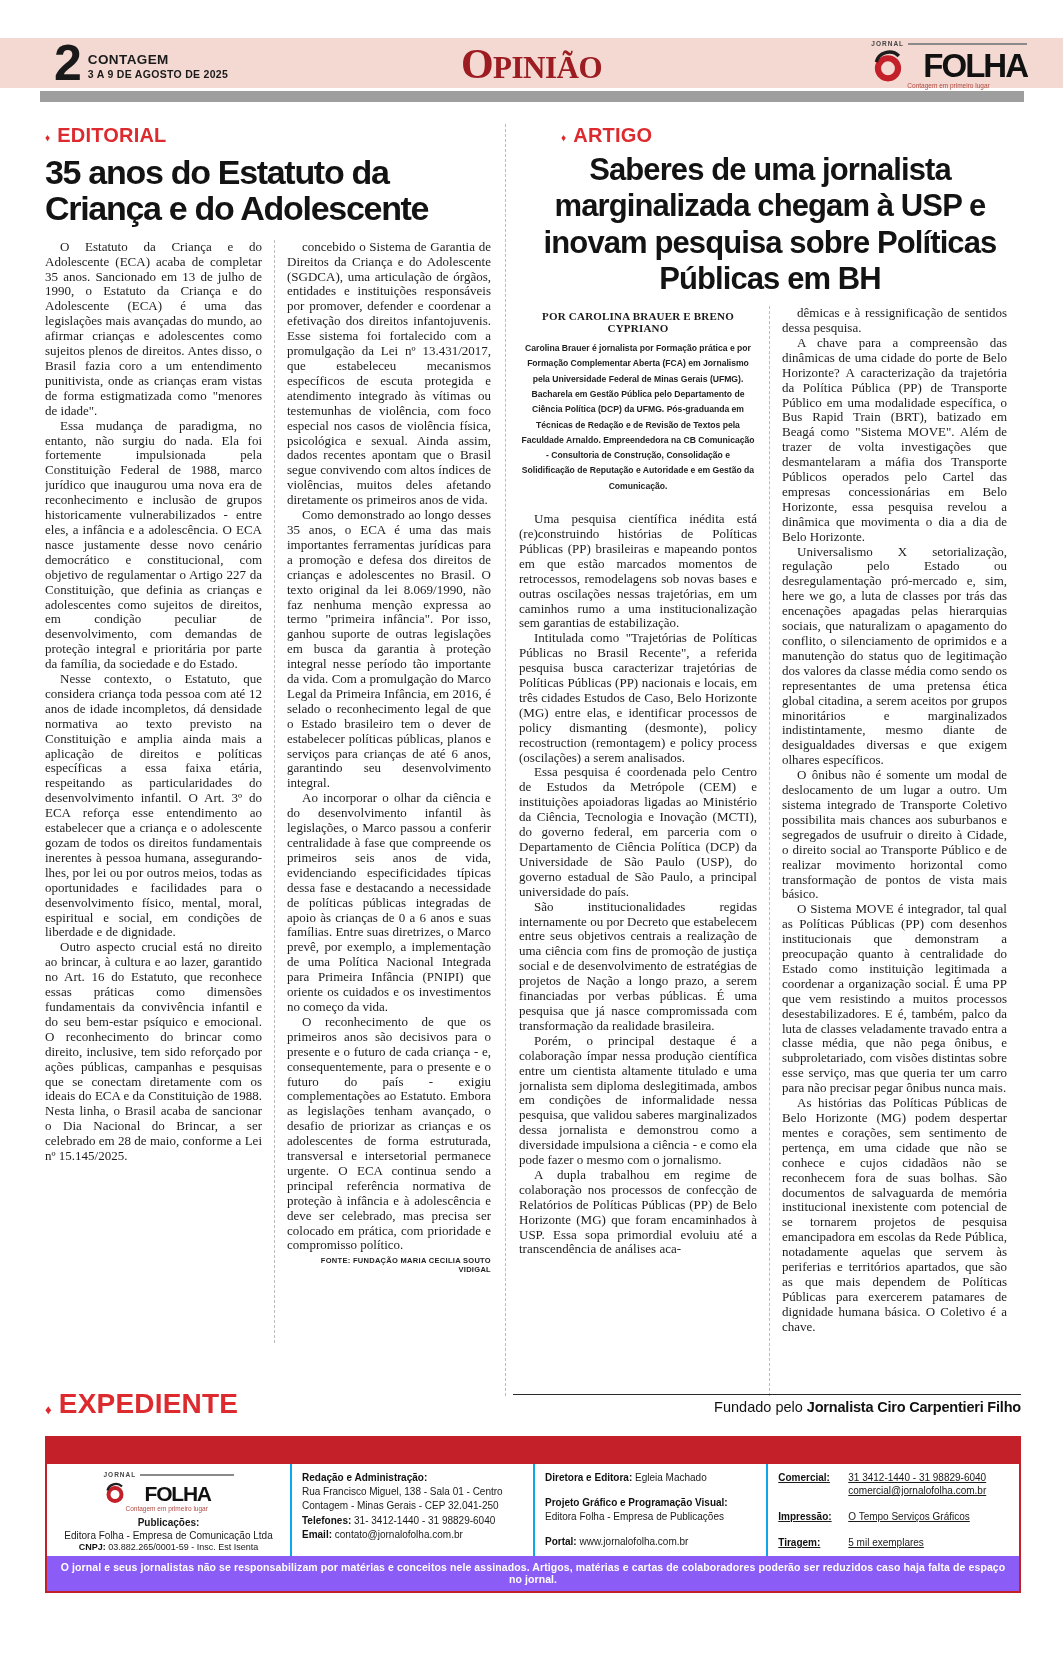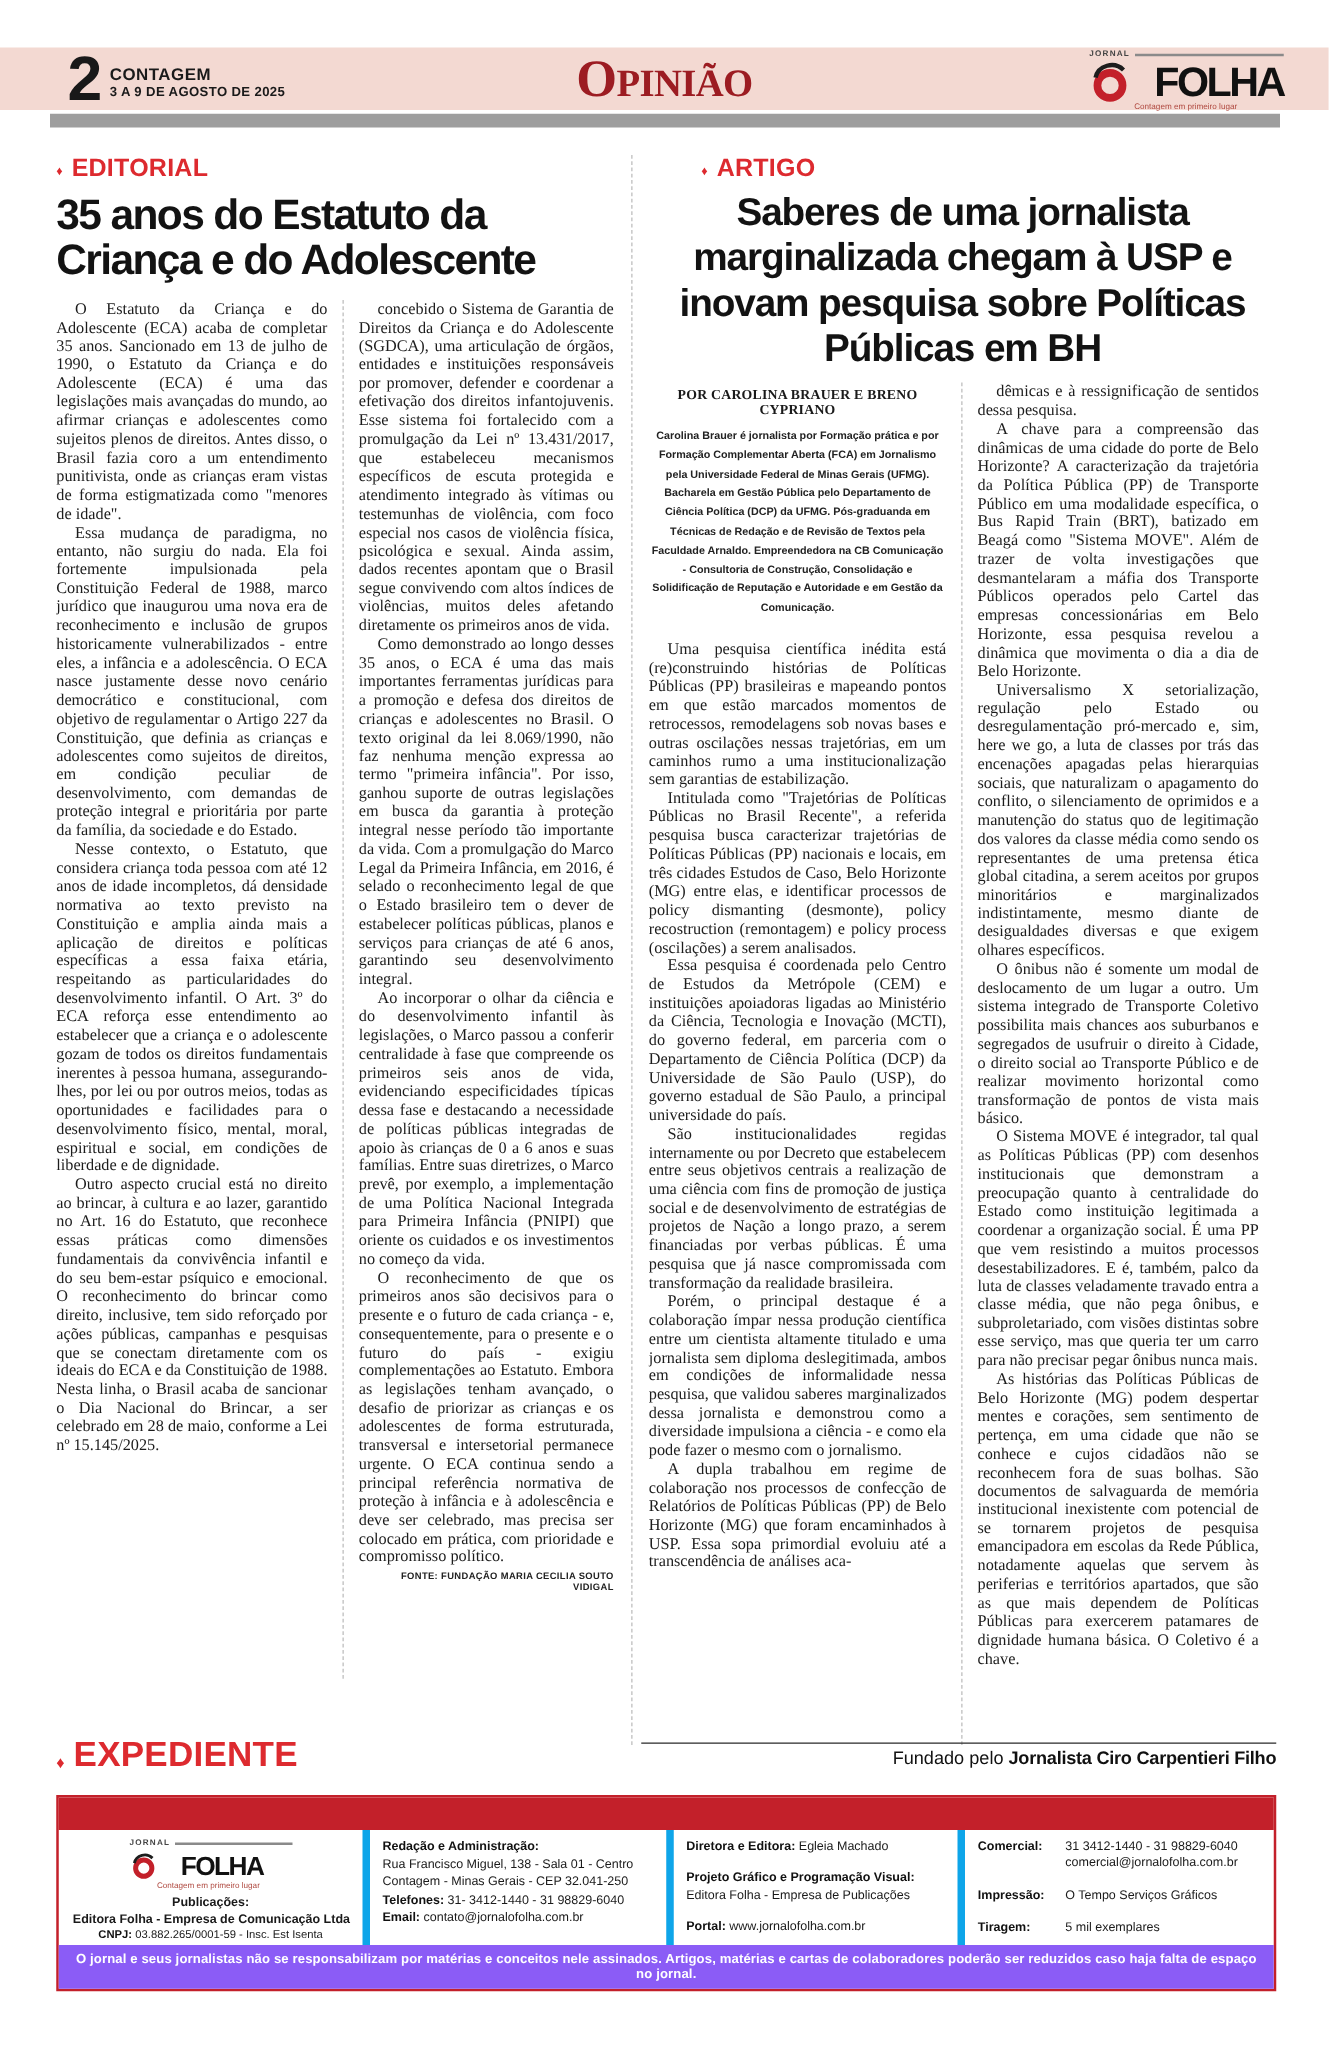--- a/index.html
+++ b/index.html
@@ -66,35 +66,35 @@
   .exp-kicker { font-size:28px; }
   .exp-kicker .diamond { font-size:13px; }
   .founder { width:52%; border-top:1.5px solid #2a2a2a; padding-top:4px; text-align:right;
              font-size:14.5px; margin-top:6px; color:#111; }
   .founder b { letter-spacing:-.2px; }
 
   .mast-box { margin-top:16px; border:2px solid #c3202a; }
   .box-topbar { height:26px; background:#c3202a; }
   .box-body { display:flex; height:92px; }
   .box-col { padding:7px 10px; overflow:hidden; font-size:10px; line-height:1.32; }
-  .box-col + .box-col { border-left:6px solid #0ea5e9; }
+  .box-col + .box-col { border-left:2px solid #0ea5e9; }
   .bc1 { width:25%; text-align:center; }
   .bc2 { width:25%; }
   .bc3 { width:24%; display:flex; flex-direction:column; justify-content:space-between; }
   .bc4 { width:26%; display:flex; flex-direction:column; justify-content:space-between; }
   .lbl { font-weight:bold; color:#111; }
   .box-line { margin:0 0 1px 0; }
   .logo-mast { width:130px; margin:0 auto; }
   .logo-mast .logo-name { font-size:21px; font-weight:bold; letter-spacing:-1.2px; color:#111; }
   .logo-mast .logo-ring { width:22px; height:22px; margin-right:-1px; }
   .logo-mast .logo-tagline { margin-left:22px; margin-top:-2px; }
   .pub-label { font-weight:bold; font-size:10px; margin-top:2px; }
-  .pub-company { font-weight:bold; font-size:10px;text-align:right; }
+  .pub-company { font-weight:normal; font-size:10px; }
   .pub-cnpj { font-size:9px; }
-  .c4-row { display:flex; gap:6px; }
+  .c4-row { display:flex; gap:6px;text-decoration:underline; }
   .c4-row .lbl { width:64px; flex:none; }
   .box-bottombar { background:#8b5cf6; color:#fff; text-align:center; font-weight:bold;
                    font-size:10.5px; padding:5px 6px 6px 6px; letter-spacing:.1px; }
 </style>
 </head>
 <body>
 
 <div class="page">
 
   <header class="band">

